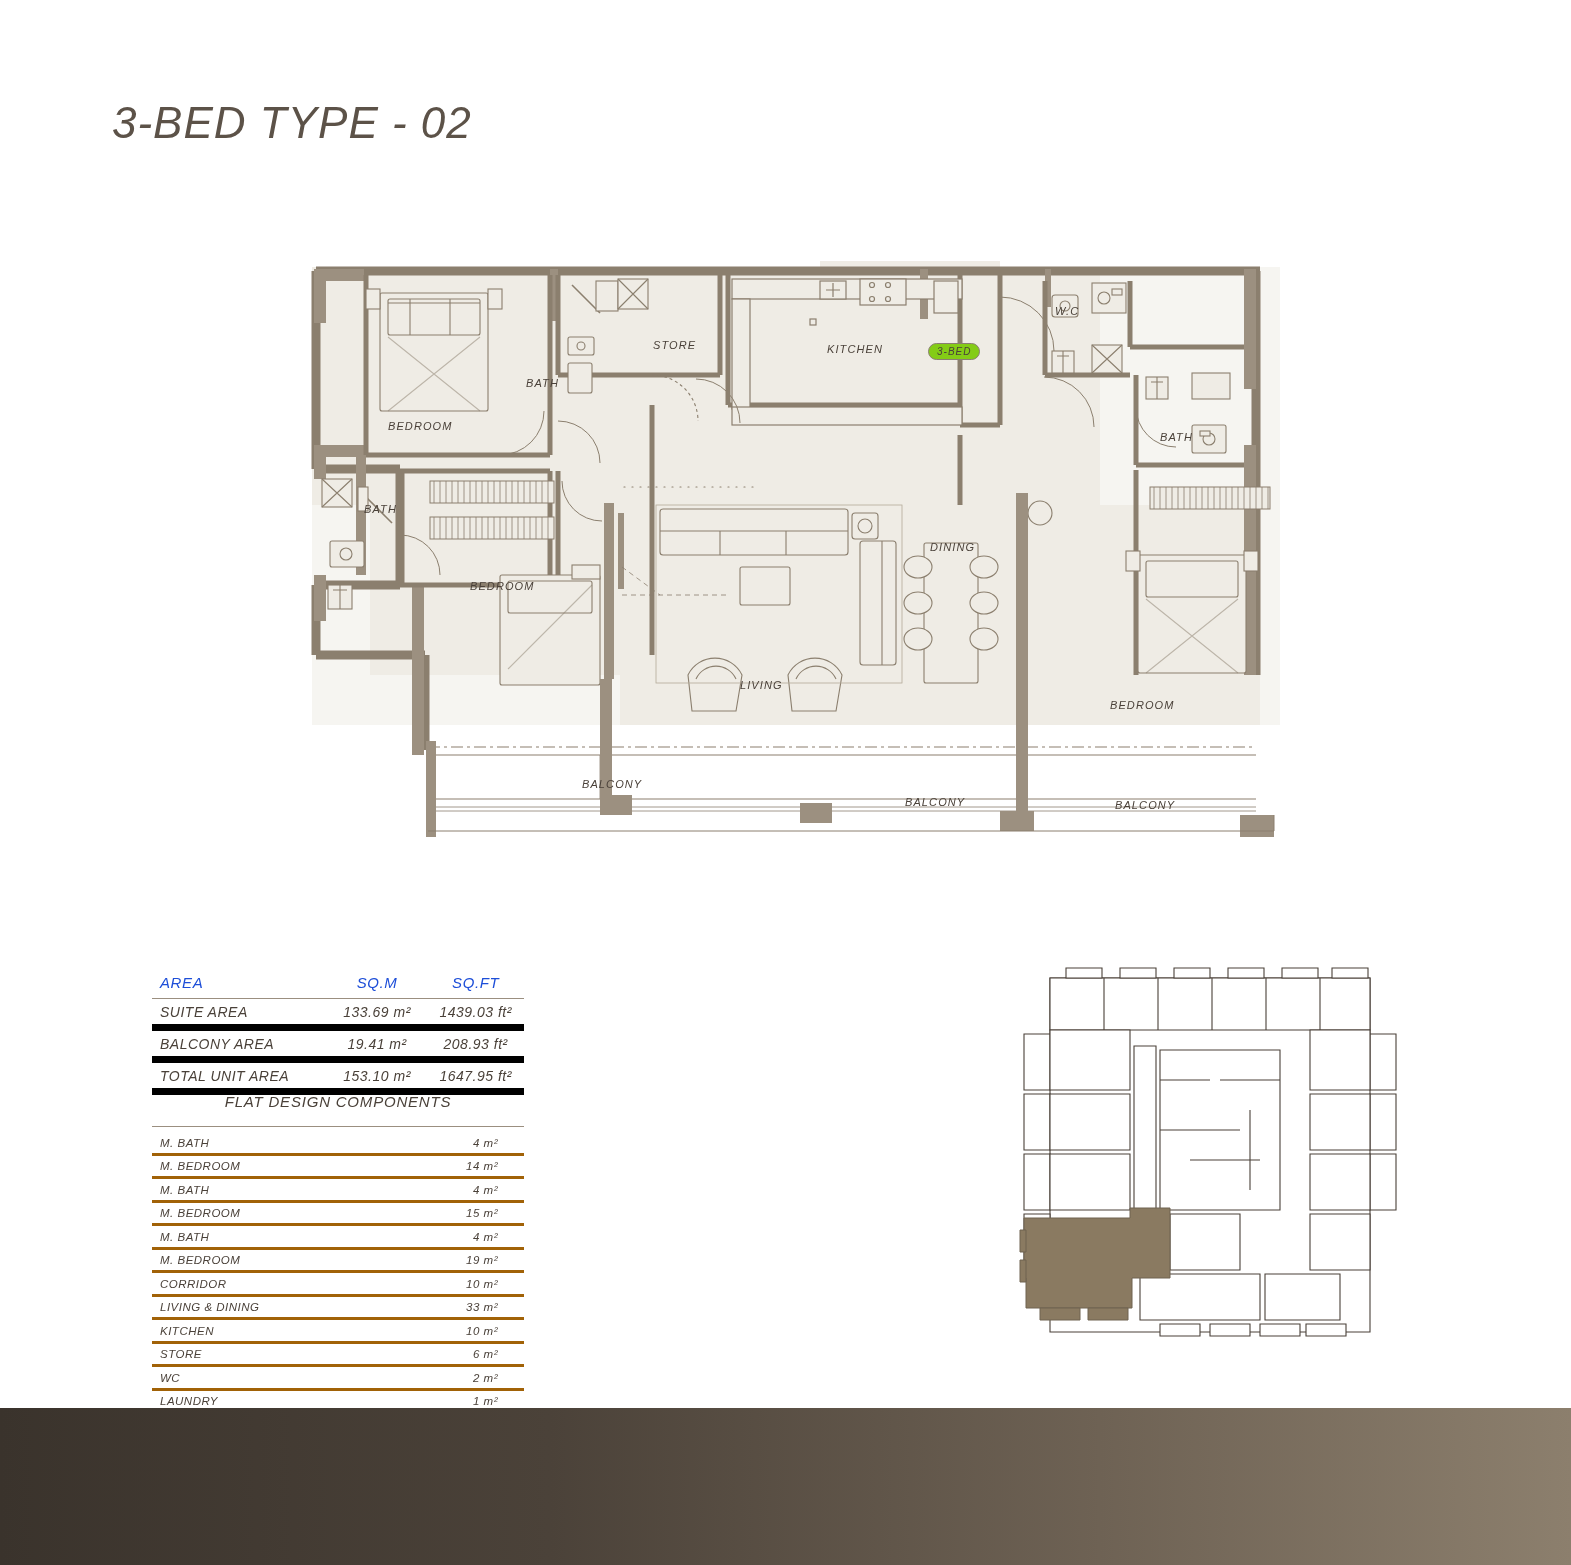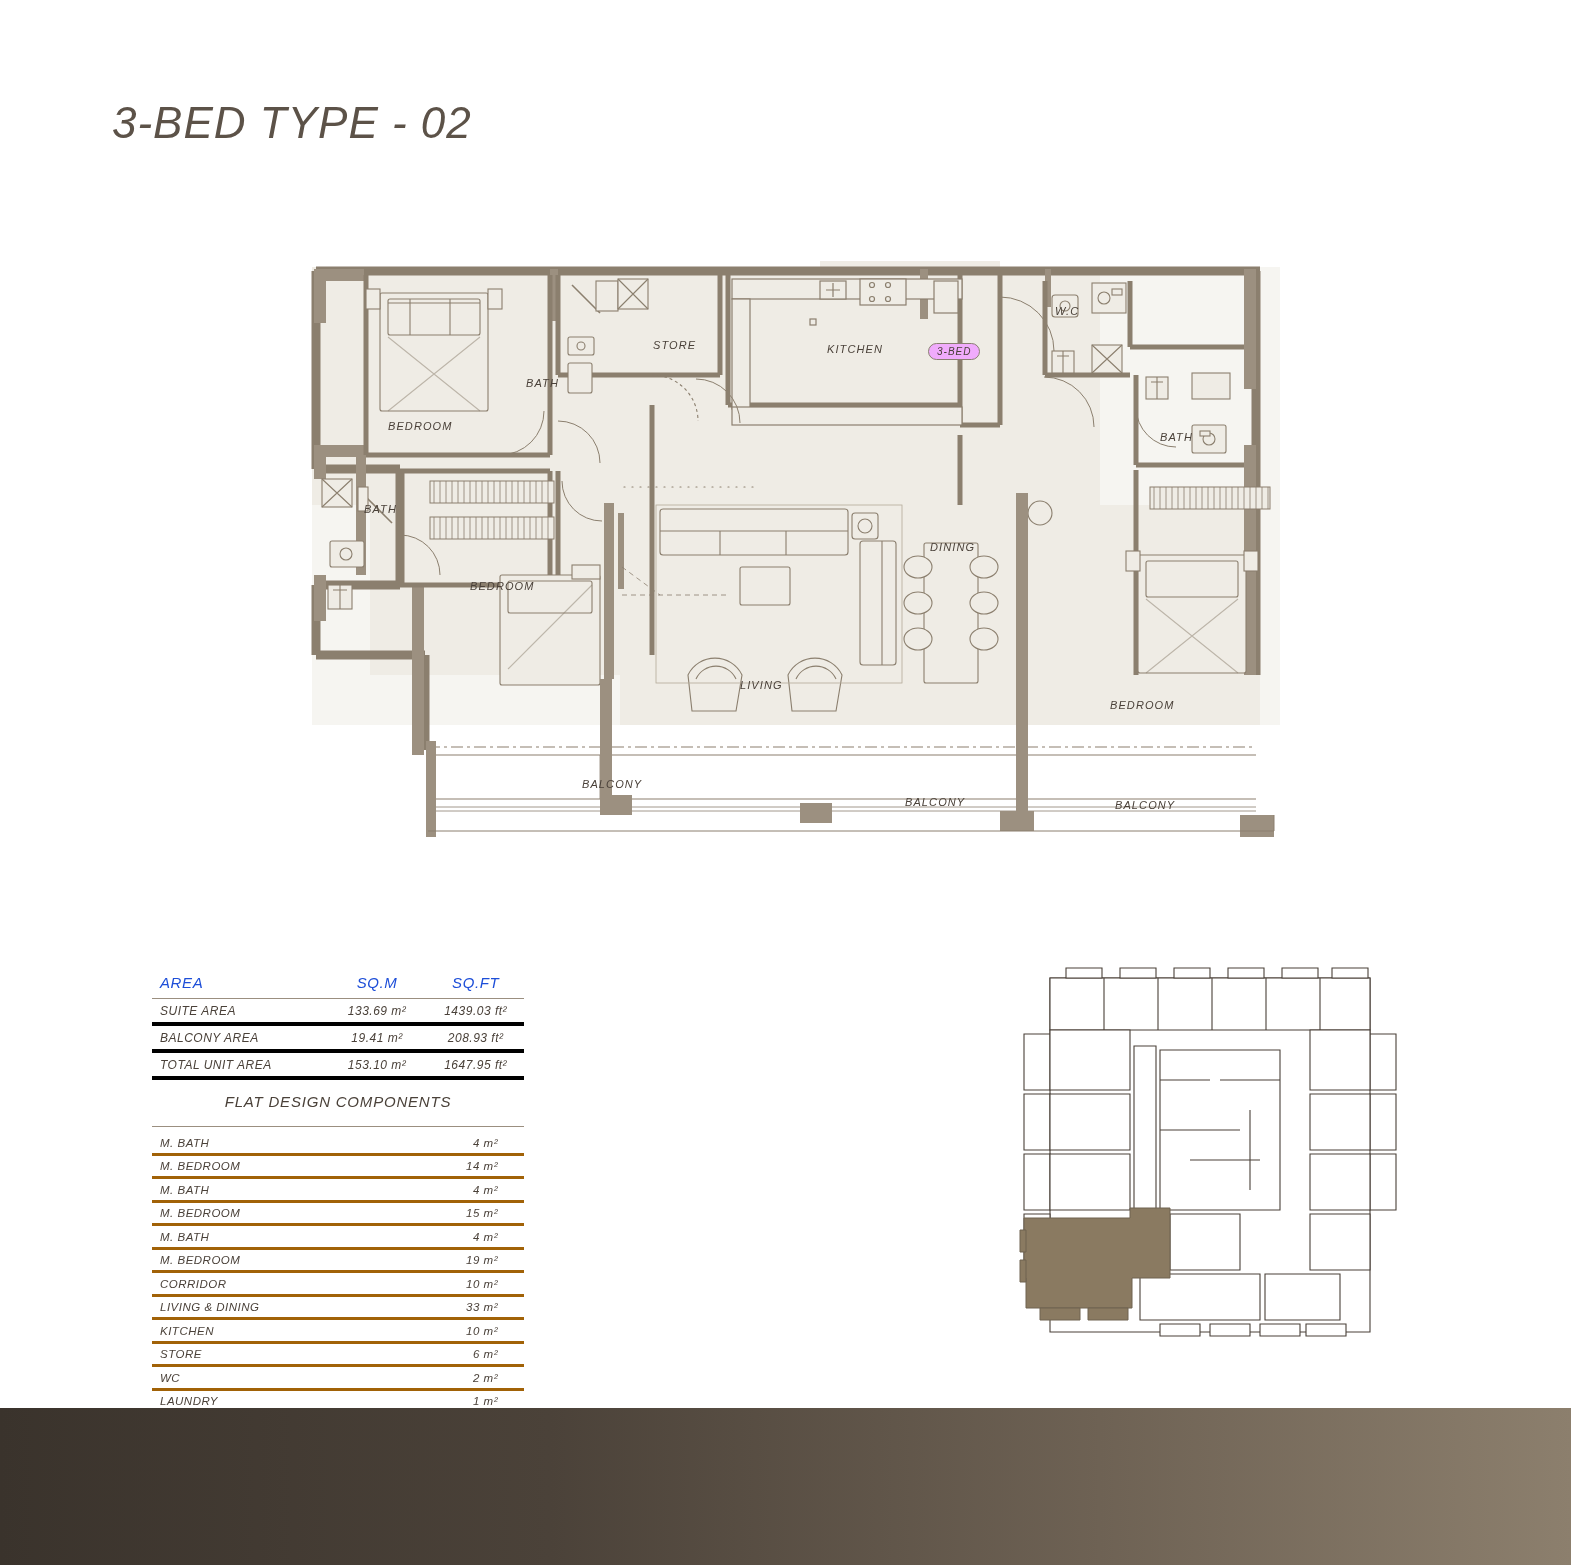--- a/index.html
+++ b/index.html
@@ -23,33 +23,33 @@
   
   #floorplan{position:absolute;left:300px;top:255px;width:980px;height:615px;}
   #floorplan svg{display:block;}
 
   .rlabel{
     position:absolute;font-size:11px;letter-spacing:1.1px;color:#4a4139;
     white-space:nowrap;
   }
   .badge-3bed{
     position:absolute;font-size:10px;letter-spacing:1px;color:#4a4139;
-    border:1px solid #8a7f72;border-radius:9px;padding:2px 8px;background:#f0abfc;
+    border:1px solid #8a7f72;border-radius:9px;padding:2px 8px;background:#84cc16;
   }
 
   
   #area-table{position:absolute;left:152px;top:972px;width:372px;}
   table{border-collapse:collapse;width:100%;}
   #area-table .hdr td{
     font-size:15px;letter-spacing:.6px;padding:2px 0 7px 0;color:#1d4ed8;
   }
   #area-table .hdr{border-bottom:1.5px solid #9b8f80;}
   #area-table tr.row td{
-    font-size:12px;letter-spacing:.5px;padding:5px 0 4px 0;
-    border-bottom:4px solid #000000;color:#4a4139;
+    font-size:14px;letter-spacing:.5px;padding:5px 0 4px 0;
+    border-bottom:7px solid #000000;color:#4a4139;
   }
   .c-name{width:47%;padding-left:8px!important;}
   .c-sqm{width:27%;text-align:center;}
   .c-sqft{width:26%;text-align:center;}
 
   #components-title{
     position:absolute;left:152px;top:1093px;width:372px;
     font-size:15px;letter-spacing:.8px;text-align:center;color:#4a4139;
     padding-bottom:16px;border-bottom:1.5px solid #9b8f80;
   }

